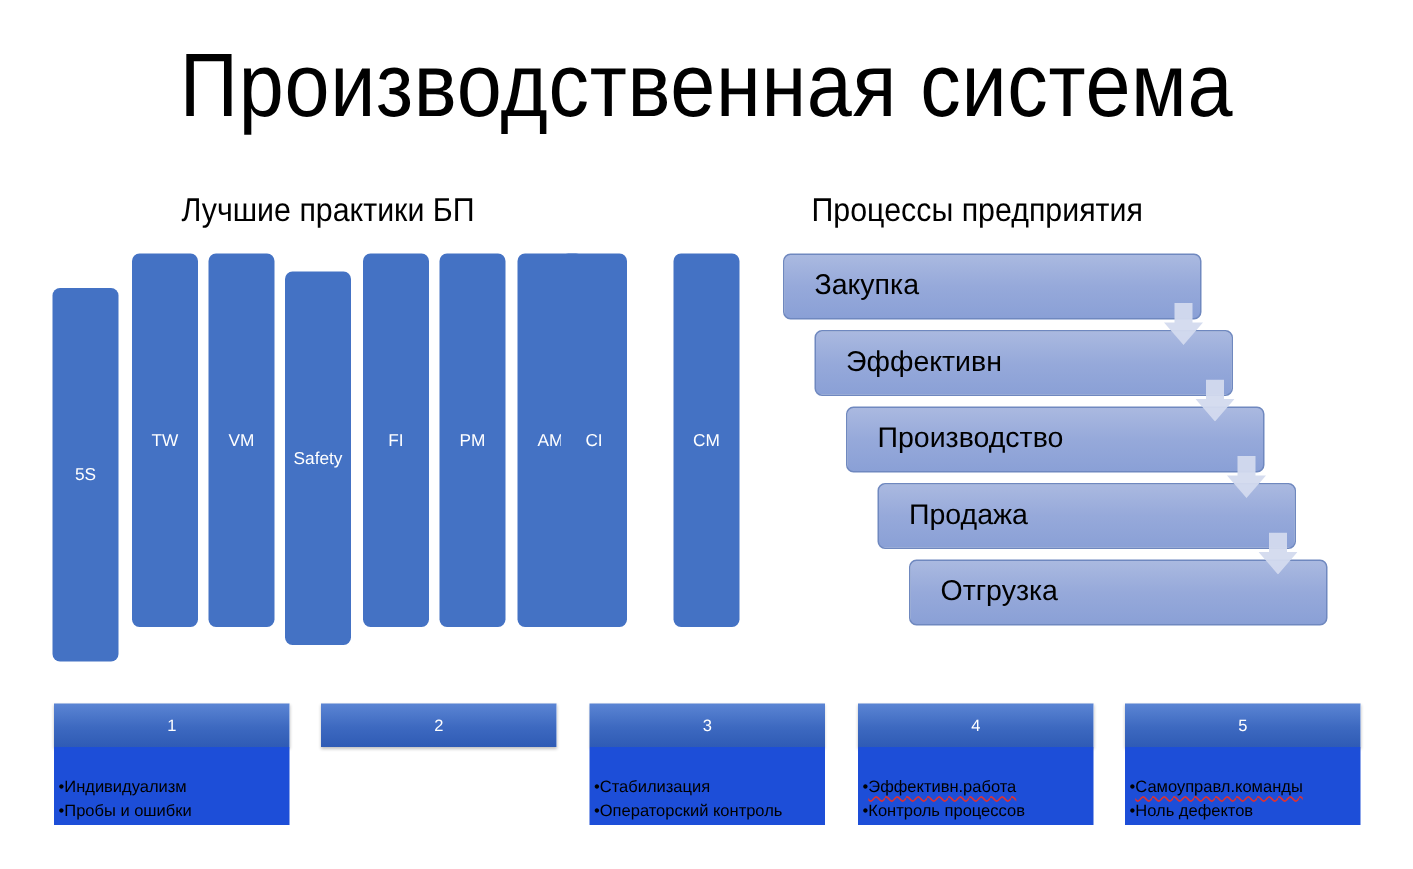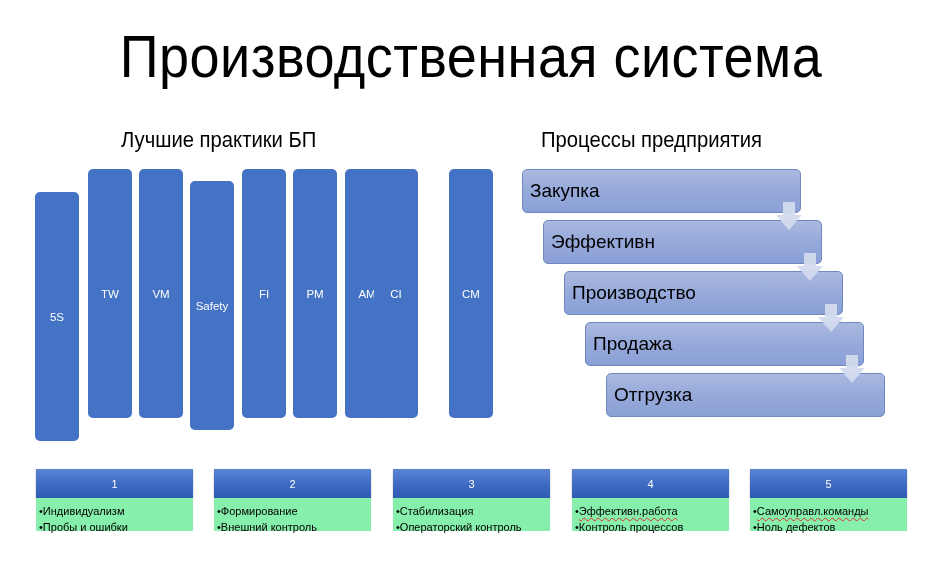--- a/index.html
+++ b/index.html
@@ -2,25 +2,25 @@
 <html><head>
 <meta charset="utf-8">
 <style>
   html, body { margin:0; padding:0; background:#ffffff; }
   body { width:942px; height:579px; position:relative; overflow:hidden; font-family:"Liberation Sans", sans-serif; }
   .title { position:absolute; left:0; top:22px; width:942px; text-align:center; font-size:60px; color:#000; font-weight:normal; letter-spacing:0.5px; transform:scaleX(0.9); }
   .subtitle { position:absolute; top:127px; font-size:22px; color:#000; transform:scaleX(0.92); transform-origin:left; }
   .col { position:absolute; top:169px; height:249px; width:44px; background:#4472c4; border-radius:5px; color:#fff; font-size:11.5px; display:flex; align-items:center; justify-content:center; }
   .proc { position:absolute; width:279px; height:44px; border:1px solid #6f88bf; border-radius:5px;
           background:linear-gradient(to bottom, #aab9e0 0%, #96a9da 50%, #8aa0d6 100%);
-          font-size:19px; color:#000; display:flex; align-items:center; padding-left:7px; box-sizing:border-box; }
+          font-size:19px; color:#000; display:flex; align-items:center; padding-left:20px; box-sizing:border-box; }
   .arrow { position:absolute; width:26px; height:28px; }
   .card { position:absolute; top:469px; width:157px; }
   .card-head { height:29px; background:linear-gradient(to bottom,#5b85d4 0%, #3d69c0 55%, #2f5bb5 100%); color:#fff; font-size:11px; display:flex; align-items:center; justify-content:center; box-shadow:0 1px 2px rgba(0,0,0,0.25); }
-  .card-body { height:33px; background:#86efac; font-size:11px; color:#000; padding:5px 0 0 3px; box-sizing:border-box; line-height:16px; }
+  .card-body { height:52px; background:#1d4ed8; font-size:11px; color:#000; padding:19px 0 0 3px; box-sizing:border-box; line-height:16px; }
   .card-body div { white-space:nowrap; }
   .wavy { text-decoration:underline wavy #e03030; text-decoration-thickness:1px; text-underline-offset:2px; }
 </style>
 </head>
 <body>
 
 <div class="title">Производственная система</div>
 
 <div class="subtitle" style="left:121px;">Лучшие практики БП</div>
 <div class="subtitle" style="left:541px;">Процессы предприятия</div>
@@ -56,24 +56,20 @@
 
 <div class="card" style="left:36px;">
   <div class="card-head">1</div>
   <div class="card-body">
     <div>•<span>Индивидуализм</span></div>
     <div>•<span>Пробы и ошибки</span></div>
   </div>
 </div>
 <div class="card" style="left:214px;">
   <div class="card-head">2</div>
-  <div class="card-body">
-    <div>•<span>Формирование</span></div>
-    <div>•<span>Внешний контроль</span></div>
-  </div>
 </div>
 <div class="card" style="left:393px;">
   <div class="card-head">3</div>
   <div class="card-body">
     <div>•<span>Стабилизация</span></div>
     <div>•<span>Операторский контроль</span></div>
   </div>
 </div>
 <div class="card" style="left:572px;">
   <div class="card-head">4</div>

